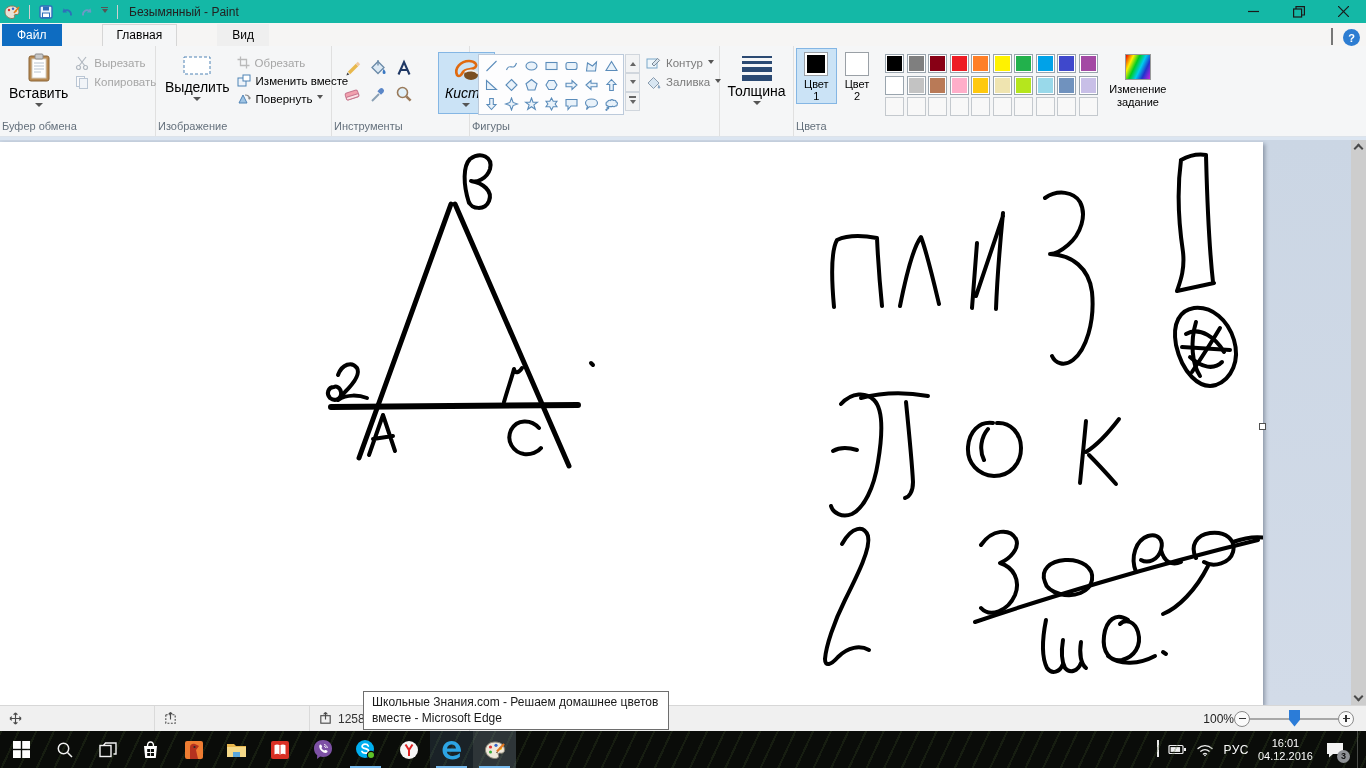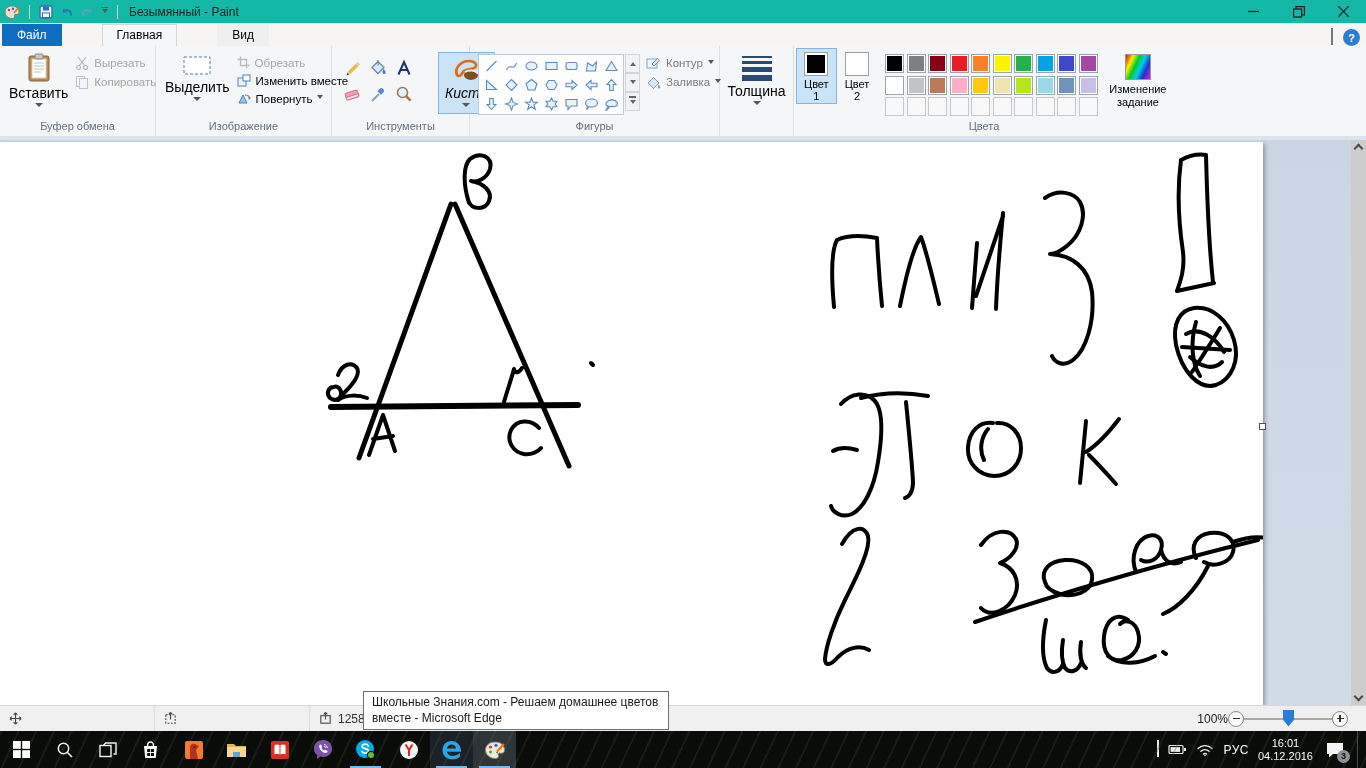--- a/index.html
+++ b/index.html
@@ -24,21 +24,21 @@
   .tab.selected { background:#f5f6f7; border-color:#d6d6d6; }
   .tabrow-right { margin-left:auto; display:flex; align-items:center; gap:10px; padding-right:6px; }
   .chev-up { width:8px; height:8px; border-left:2px solid #777; border-top:2px solid #777; transform:rotate(45deg) translateY(2px); }
   .help-btn { width:17px; height:17px; border-radius:50%; background:#2d7dd2; color:#fff; font-weight:bold; font-size:11px; display:flex; align-items:center; justify-content:center; border:none; }
 
   
   .ribbon { position:absolute; top:46px; left:0; right:0; height:91px; background:#f5f6f7; border-bottom:1px solid #dde3ea; display:flex; }
   .ribbon::after { content:""; position:absolute; left:0; right:0; bottom:-4px; height:3px; background:#dbe5f1; }
   .rgroup { display:flex; flex-direction:column; height:100%; border-right:1px solid #e0e0e0; padding:2px 2px 0; }
   .rbody { flex:1; display:flex; align-items:flex-start; }
-  .rlabel { height:18px; text-align:center; font-size:11px; color:#64707c; line-height:16px; }
+  .rlabel { height:18px; font-size:11px; color:#64707c; line-height:16px; }
   .bigbtn { display:flex; flex-direction:column; align-items:center; justify-content:flex-start; padding:4px 6px 2px; font-size:14px; gap:2px; background:none; border:1px solid transparent; }
   .bigbtn.sel { background:var(--selection_bg); border-color:var(--selection_border); }
   .smallrows { display:flex; flex-direction:column; gap:5px; padding-top:8px; }
   .smallbtn { display:flex; align-items:center; gap:5px; font-size:11.5px; background:none; border:none; white-space:nowrap; }
   .smallbtn.disabled { color:#a6a6a6; }
   .smallbtn.disabled svg { opacity:.55; }
   .graytxt { color:#7b7b7b;text-align:center; }
   .toolgrid { display:grid; grid-template-columns:repeat(3,24px); grid-auto-rows:24px; gap:2px; padding:8px 4px 0 6px; }
   .toolbtn { display:flex; align-items:center; justify-content:center; background:none; border:none; }
   .shapebox { margin:6px 0 0 6px; width:146px; background:#fdfdfe; border:1px solid #bccadb; display:grid; grid-template-columns:repeat(7,20px); grid-auto-rows:19px; padding:1px 2px; }
@@ -63,21 +63,21 @@
   .workspace { position:absolute; top:140px; left:0; width:1366px; height:565px; background:linear-gradient(180deg,#cbd6e4,#d2dbe8); overflow:hidden; }
   .canvas { position:absolute; top:2px; left:0; width:1263px; height:563px; background:#fff; box-shadow:2px 2px 4px rgba(60,70,90,.45); }
   .resize-handle { position:absolute; top:283px; left:1259px; width:7px; height:7px; background:#fff; border:1px solid #505050; }
   .vscroll { position:absolute; top:0; right:0; width:15px; height:565px; background:#cdcdcd; display:flex; flex-direction:column; justify-content:space-between; align-items:center; padding:5px 0; }
   .vs-chev-up { width:7px; height:7px; border-left:2px solid #4a4a4a; border-top:2px solid #4a4a4a; transform:rotate(45deg); }
   .vs-chev-down { width:7px; height:7px; border-left:2px solid #4a4a4a; border-top:2px solid #4a4a4a; transform:rotate(225deg); }
 
   
   .statusbar { position:absolute; top:705px; left:0; right:0; height:26px; background:#f0f0f0; border-top:1px solid #d7d7d7; display:flex; align-items:center; }
   .ssec { height:100%; display:flex; align-items:center; padding-left:8px; border-right:1px solid #dadada; gap:5px; font-size:12px; color:#333; }
-  .zoomctl { margin-left:auto; display:flex; align-items:center; gap:0; padding-right:18px; }
+  .zoomctl { margin-left:auto; display:flex; align-items:center; gap:0; padding-right:12px; }
   .zoomval { font-size:12px; color:#222; }
   .zoombtn { width:16px; height:16px; border-radius:50%; border:1px solid #8a8a8a; background:#fafafa; display:flex; align-items:center; justify-content:center; padding:0; }
   .zminus { width:7px; height:1.6px; background:#333; }
   .zplus { position:relative; width:7px; height:7px; }
   .zplus::before { content:""; position:absolute; top:2.7px; left:0; width:7px; height:1.6px; background:#333; }
   .zplus::after { content:""; position:absolute; left:2.7px; top:0; width:1.6px; height:7px; background:#333; }
   .ztrack { position:relative; width:88px; height:2px; background:#a8a8a8; }
   .zthumb { position:absolute; left:39px; top:-8px; width:11px; height:17px; background:var(--zoom_thumb); clip-path:polygon(0 0,100% 0,100% 60%,50% 100%,0 60%); }
 
   

